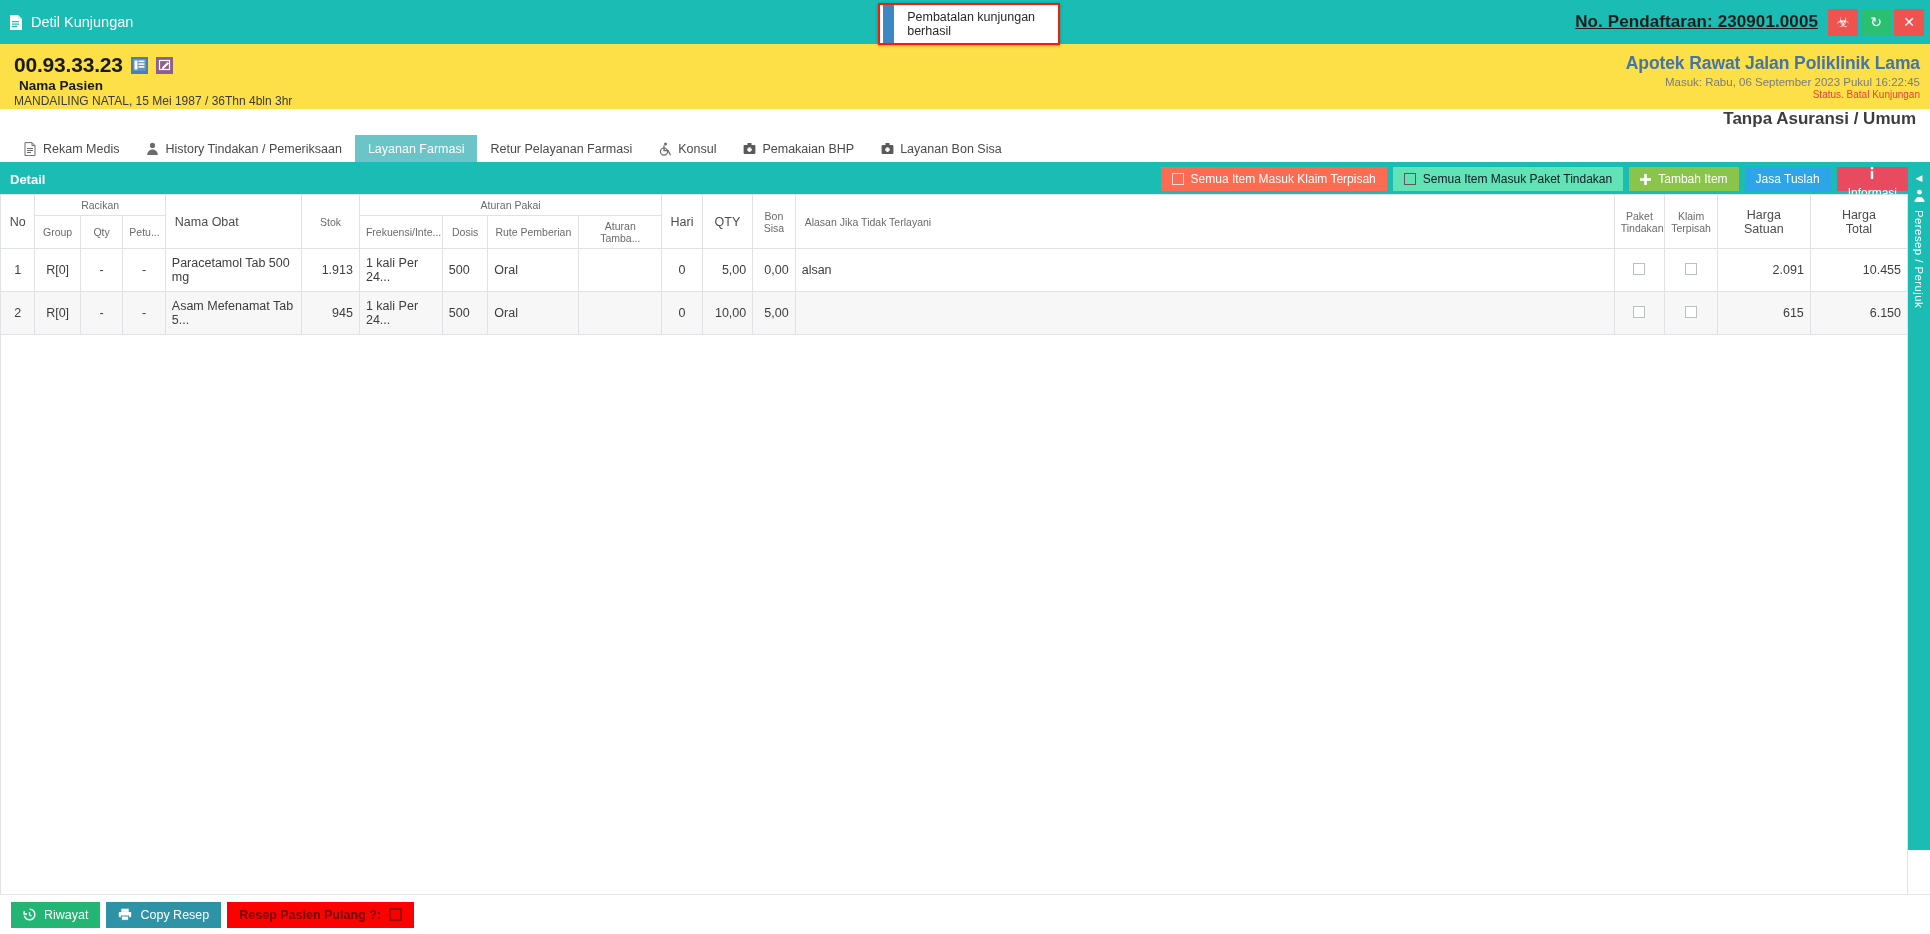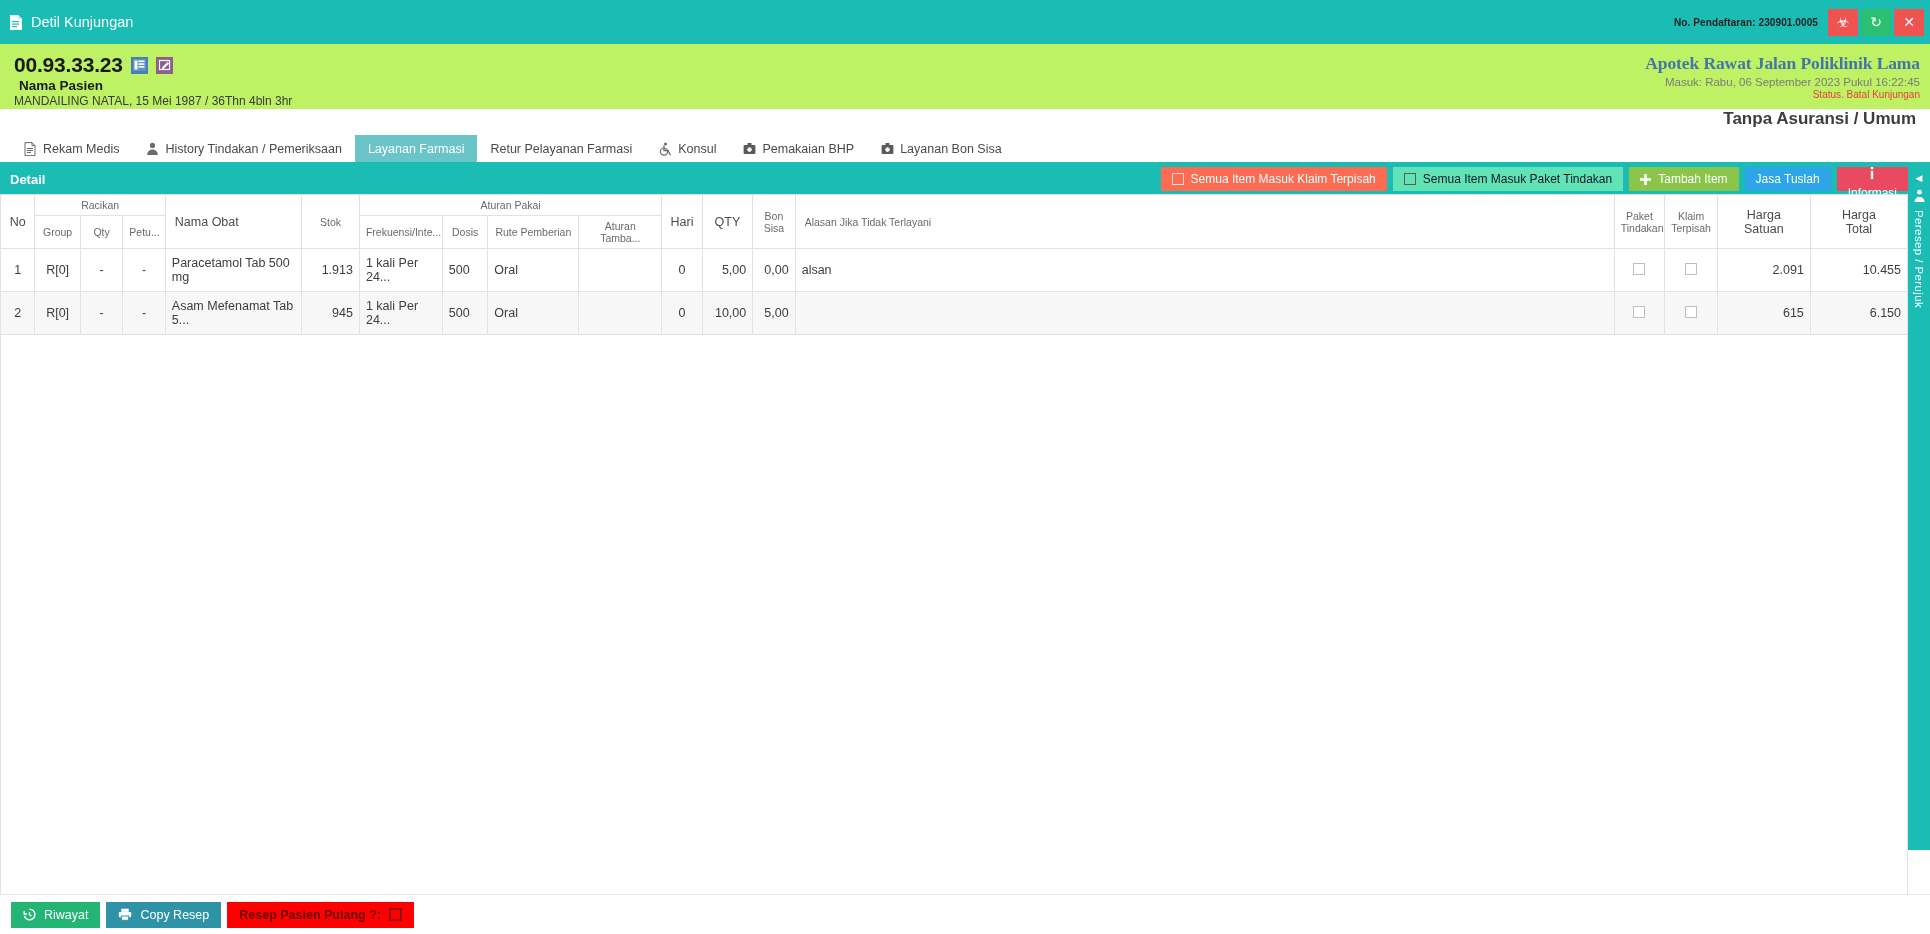--- a/index.html
+++ b/index.html
@@ -18,21 +18,21 @@
     background: #1abcb4;
     display: flex;
     align-items: center;
     justify-content: space-between;
     padding: 0 0 0 8px;
     color: #fff;
   }
   .topbar-left { display: flex; align-items: center; gap: 7px; font-size: 14.5px; }
   .topbar-left .doc-icon { display: inline-flex; width: 16px; height: 17px; }
   .topbar-right { display: flex; align-items: center; gap: 0; height: 36px; }
-  .reg-no { font-size: 10px; font-weight: bold; color: #1d1d1d; margin-right: 10px; letter-spacing: .1px;}
+  .reg-no { font-size: 17px; font-weight: bold; color: #1d1d1d; margin-right: 10px; letter-spacing: .1px; text-decoration: underline;}
   .tb-btn {
     width: 30px; height: 27px;
     display: flex; align-items: center; justify-content: center;
     border: none; cursor: pointer;
     color: #fff; font-size: 14px;
     margin-right: 3px;
   }
   .tb-btn:last-child { margin-right: 6px; }
   .tb-btn.red { background: #ef5350; }
   .tb-btn.green { background: #2bbf72; }
@@ -49,31 +49,31 @@
     box-shadow: 0 1px 3px rgba(0,0,0,.25);
   }
   .toast-accent { width: 13px; height: 38px; background: #3d87c4; margin-left:3px; }
   .toast-text { font-size: 12.5px; color: #2a2a2a; margin-left: 13px; }
 
   
   .patient-header {
     height: 65px;
     padding: 9px 10px 0 14px;
     display: flex; justify-content: space-between;
-    background: #bef264;
+    background: #fde047;
   }
   .p-left .mrn-row { display: flex; align-items: center; gap: 8px; }
   .mrn { font-size: 21px; font-weight: bold; color: #1a1a1a; letter-spacing: -.2px; }
   .ic-sq { width: 17px; height: 17px; display:inline-flex; align-items:center; justify-content:center; }
   .ic-blue { background: #4a7fb5; }
   .ic-purple { background: #8d5f8c; }
   .p-name { font-size: 13.5px; font-weight: bold; color: #1a1a1a; margin: 1px 0 1px 5px; }
   .p-meta { font-size: 12px; color: #3a3a3a; }
   .p-right { text-align: right; }
-  .clinic { font-size: 17.5px; font-weight: bold; color: #4575a8; letter-spacing: -.1px; font-family: Liberation Serif, serif;}
+  .clinic { font-size: 17.5px; font-weight: bold; color: #4575a8; letter-spacing: -.1px;}
   .visit-time { font-size: 11.5px; color: #7b7b7b; margin-top: 2px; }
   .visit-status { font-size: 10px; color: #e8403a; margin-top: 1px; }
 
   
   .insurance-line {
     text-align: right; padding: 0 14px 6px 0;
     font-size: 17px; font-weight: bold; color: #3d3d3d;
   }
 
   
@@ -218,20 +218,24 @@
       <span>☣</span>
     </button>
     <button class="tb-btn green">
       <span>↻</span>
     </button>
     <button class="tb-btn red">
       <span>✕</span>
     </button>
   </div>
 
+  <div class="toast">
+    <div class="toast-accent"></div>
+    <div class="toast-text">Pembatalan kunjungan berhasil</div>
+  </div>
 </div>
 
 <div class="patient-header">
   <div class="p-left">
     <div class="mrn-row">
       <span class="mrn">00.93.33.23</span>
       <span class="ic-sq ic-blue">
         <svg width="13" height="12" viewBox="0 0 13 12">
             <rect x="0" y="0" width="13" height="12" fill="#5f93c8"></rect>
             <rect x="1.5" y="1.5" width="3" height="9" fill="#fff"></rect>

